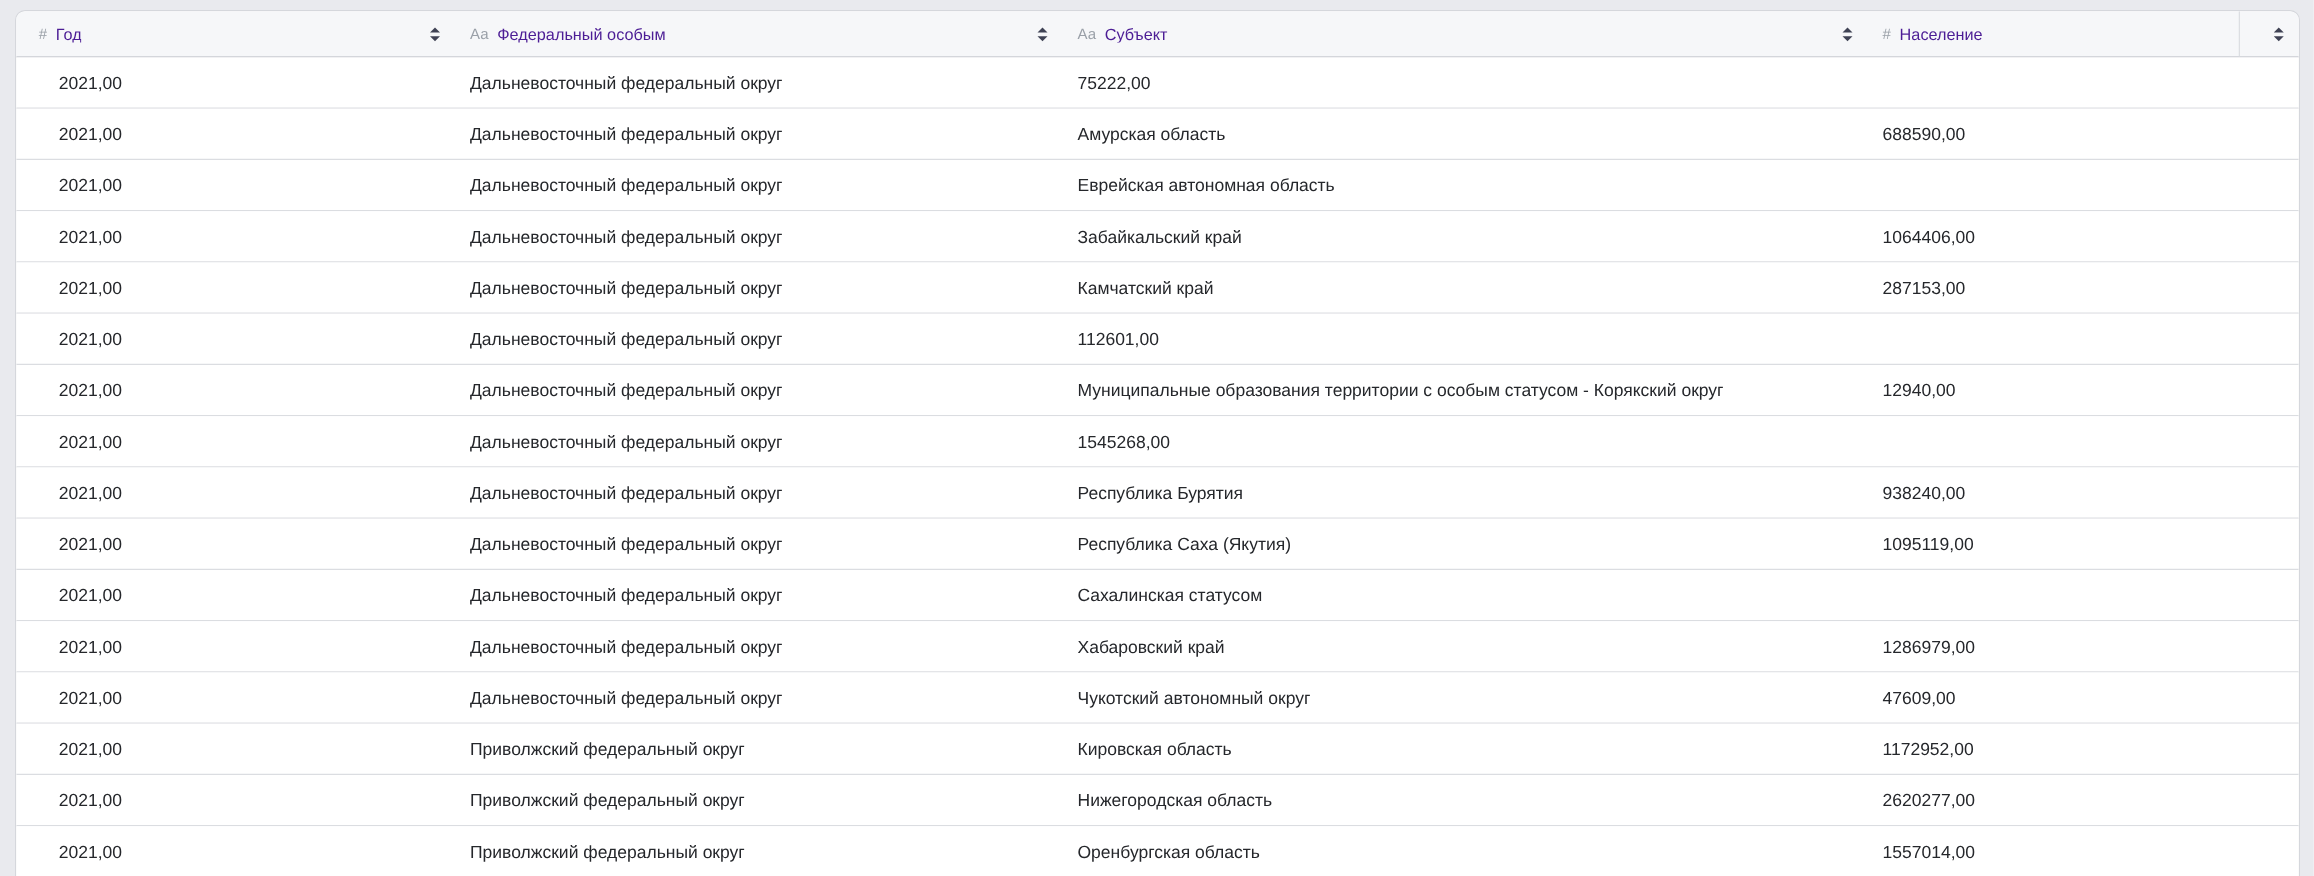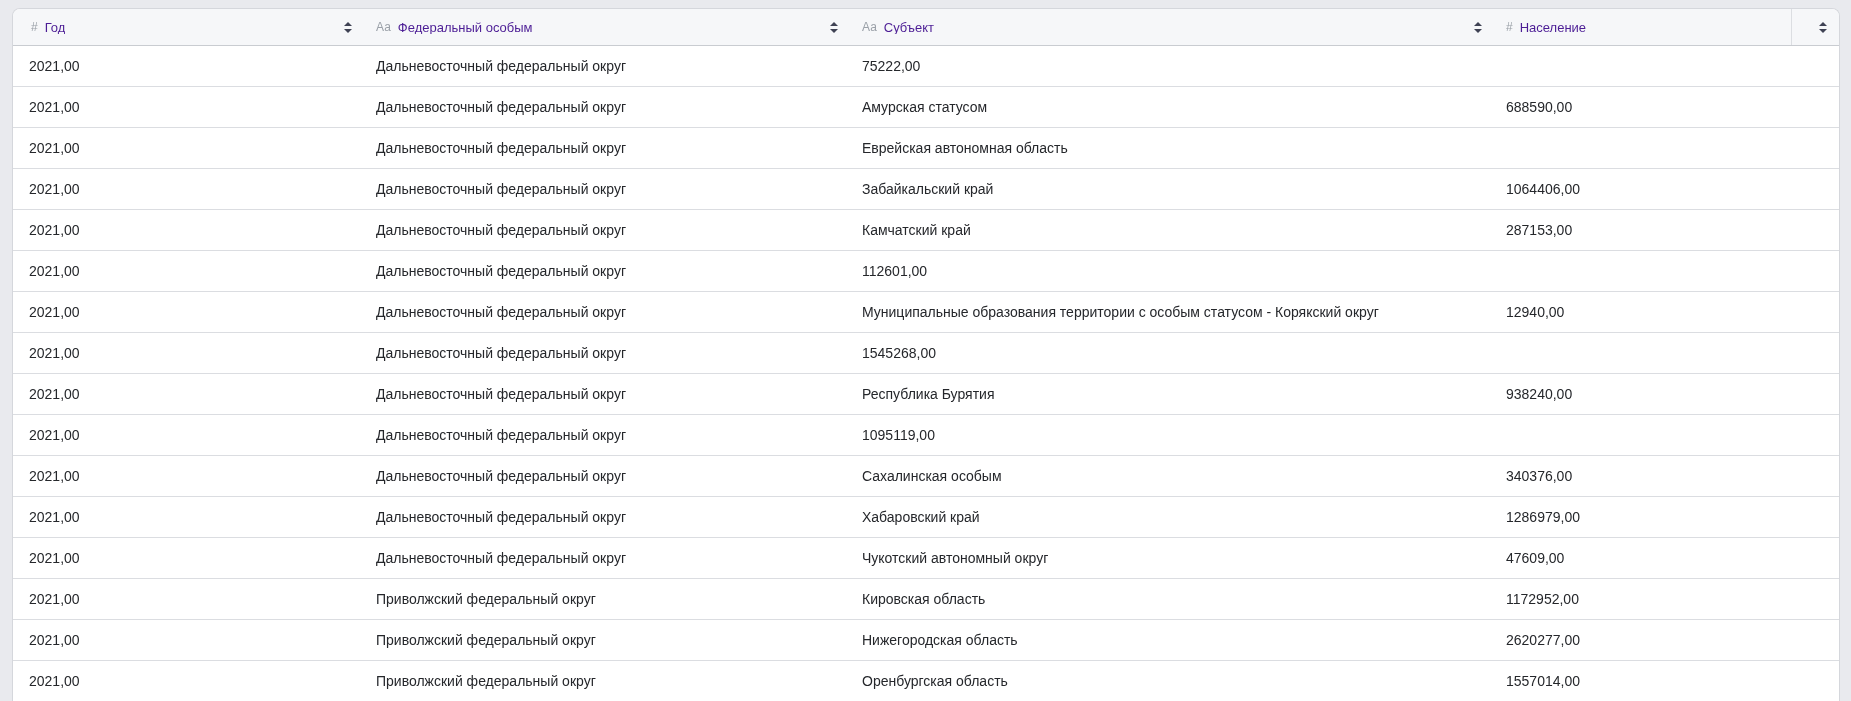--- a/index.html
+++ b/index.html
@@ -59,21 +59,21 @@
     background:#ffffff;
     border-bottom:1px solid #dbdde1;
   }
   .td{
     display:flex;align-items:center;
     padding-left:12px;
     font-size:14px;color:#25272b;
     white-space:nowrap;overflow:hidden;
     min-width:0;
   }
-  .td.col0{padding-left:16px;}
+  .td.col0{padding-left:34px;}
 </style>
 </head>
 <body>
 
 <div class="card">
 
   <div class="thead">
 
     <div class="th first">
       <span class="type-icon">#</span>
@@ -117,21 +117,21 @@
 
   <div class="tbody" id="tbody">
       <div class="tr">
         <div class="td col0">2021,00</div>
         <div class="td col1">Дальневосточный федеральный округ</div>
         <div class="td col3">75222,00</div>
       </div>
       <div class="tr">
         <div class="td col0">2021,00</div>
         <div class="td col1">Дальневосточный федеральный округ</div>
-        <div class="td col2">Амурская статусом</div>
+        <div class="td col2">Амурская область</div>
         <div class="td col3">688590,00</div>
       </div>
       <div class="tr">
         <div class="td col0">2021,00</div>
         <div class="td col1">Дальневосточный федеральный округ</div>
         <div class="td col2">Еврейская автономная область</div>
       </div>
       <div class="tr">
         <div class="td col0">2021,00</div>
         <div class="td col1">Дальневосточный федеральный округ</div>
@@ -162,27 +162,27 @@
       </div>
       <div class="tr">
         <div class="td col0">2021,00</div>
         <div class="td col1">Дальневосточный федеральный округ</div>
         <div class="td col2">Республика Бурятия</div>
         <div class="td col3">938240,00</div>
       </div>
       <div class="tr">
         <div class="td col0">2021,00</div>
         <div class="td col1">Дальневосточный федеральный округ</div>
+        <div class="td col2">Республика Саха (Якутия)</div>
         <div class="td col3">1095119,00</div>
       </div>
       <div class="tr">
         <div class="td col0">2021,00</div>
         <div class="td col1">Дальневосточный федеральный округ</div>
-        <div class="td col2">Сахалинская особым</div>
-        <div class="td col3">340376,00</div>
+        <div class="td col2">Сахалинская статусом</div>
       </div>
       <div class="tr">
         <div class="td col0">2021,00</div>
         <div class="td col1">Дальневосточный федеральный округ</div>
         <div class="td col2">Хабаровский край</div>
         <div class="td col3">1286979,00</div>
       </div>
       <div class="tr">
         <div class="td col0">2021,00</div>
         <div class="td col1">Дальневосточный федеральный округ</div>

